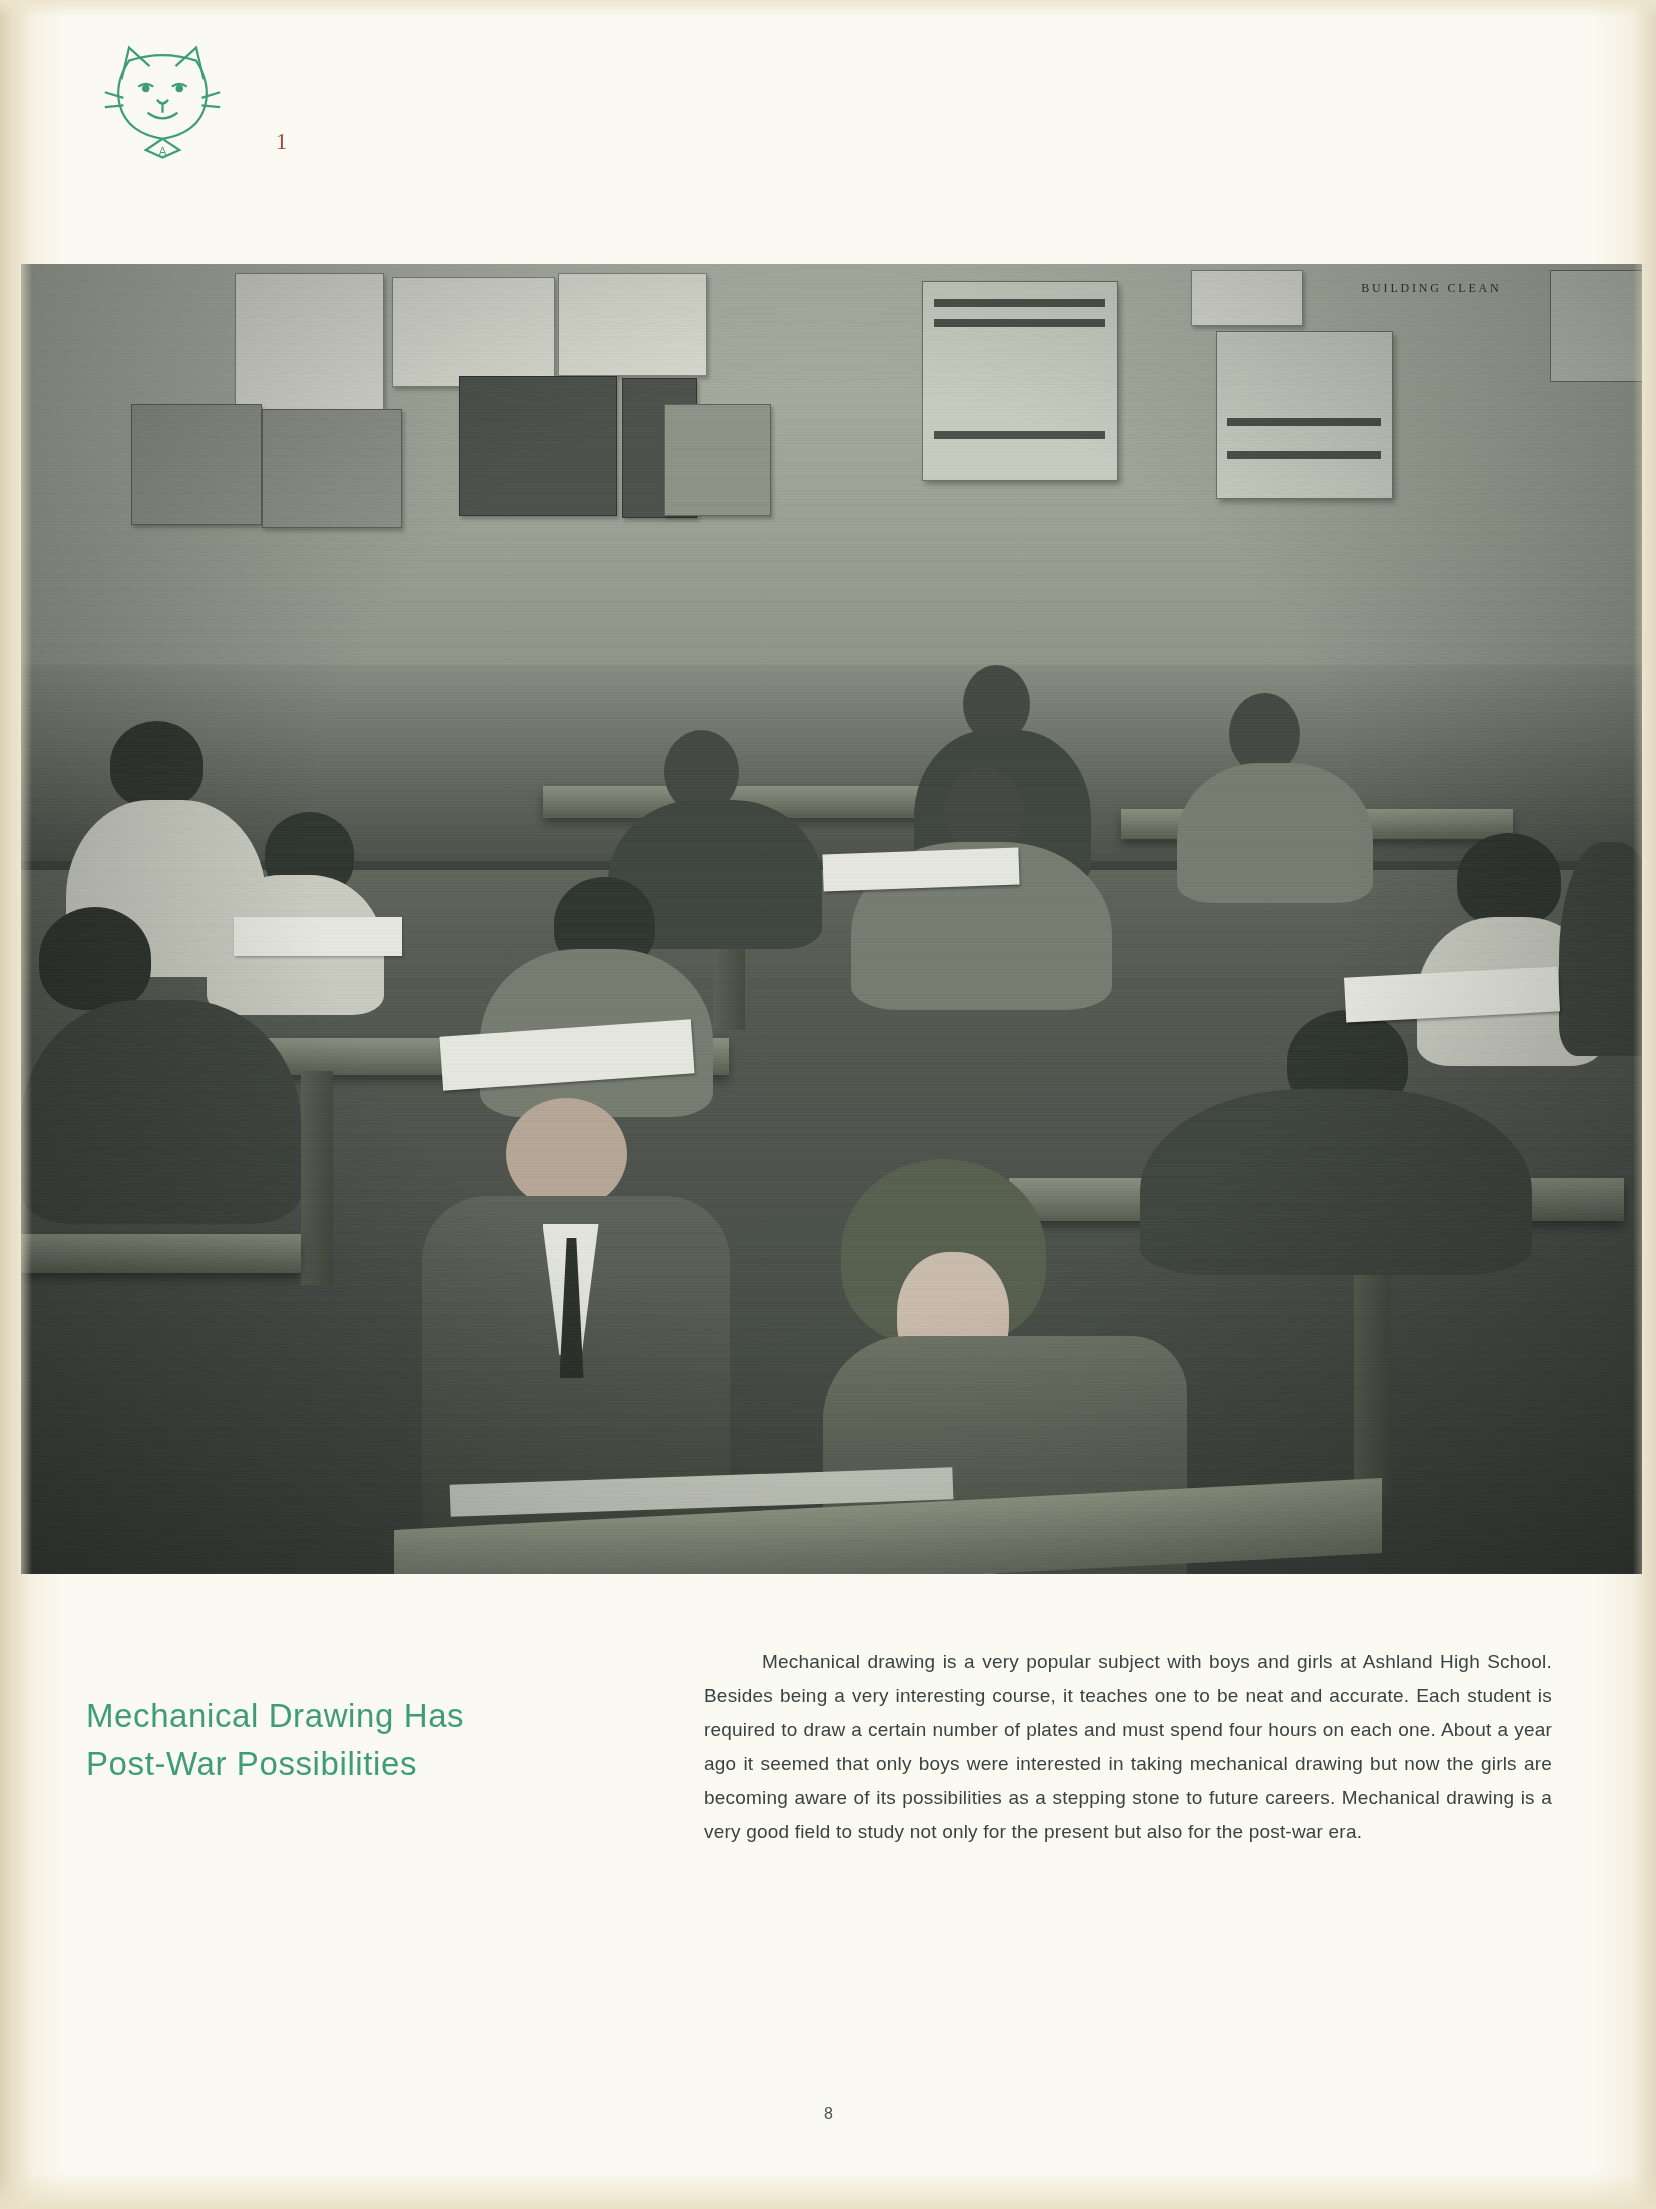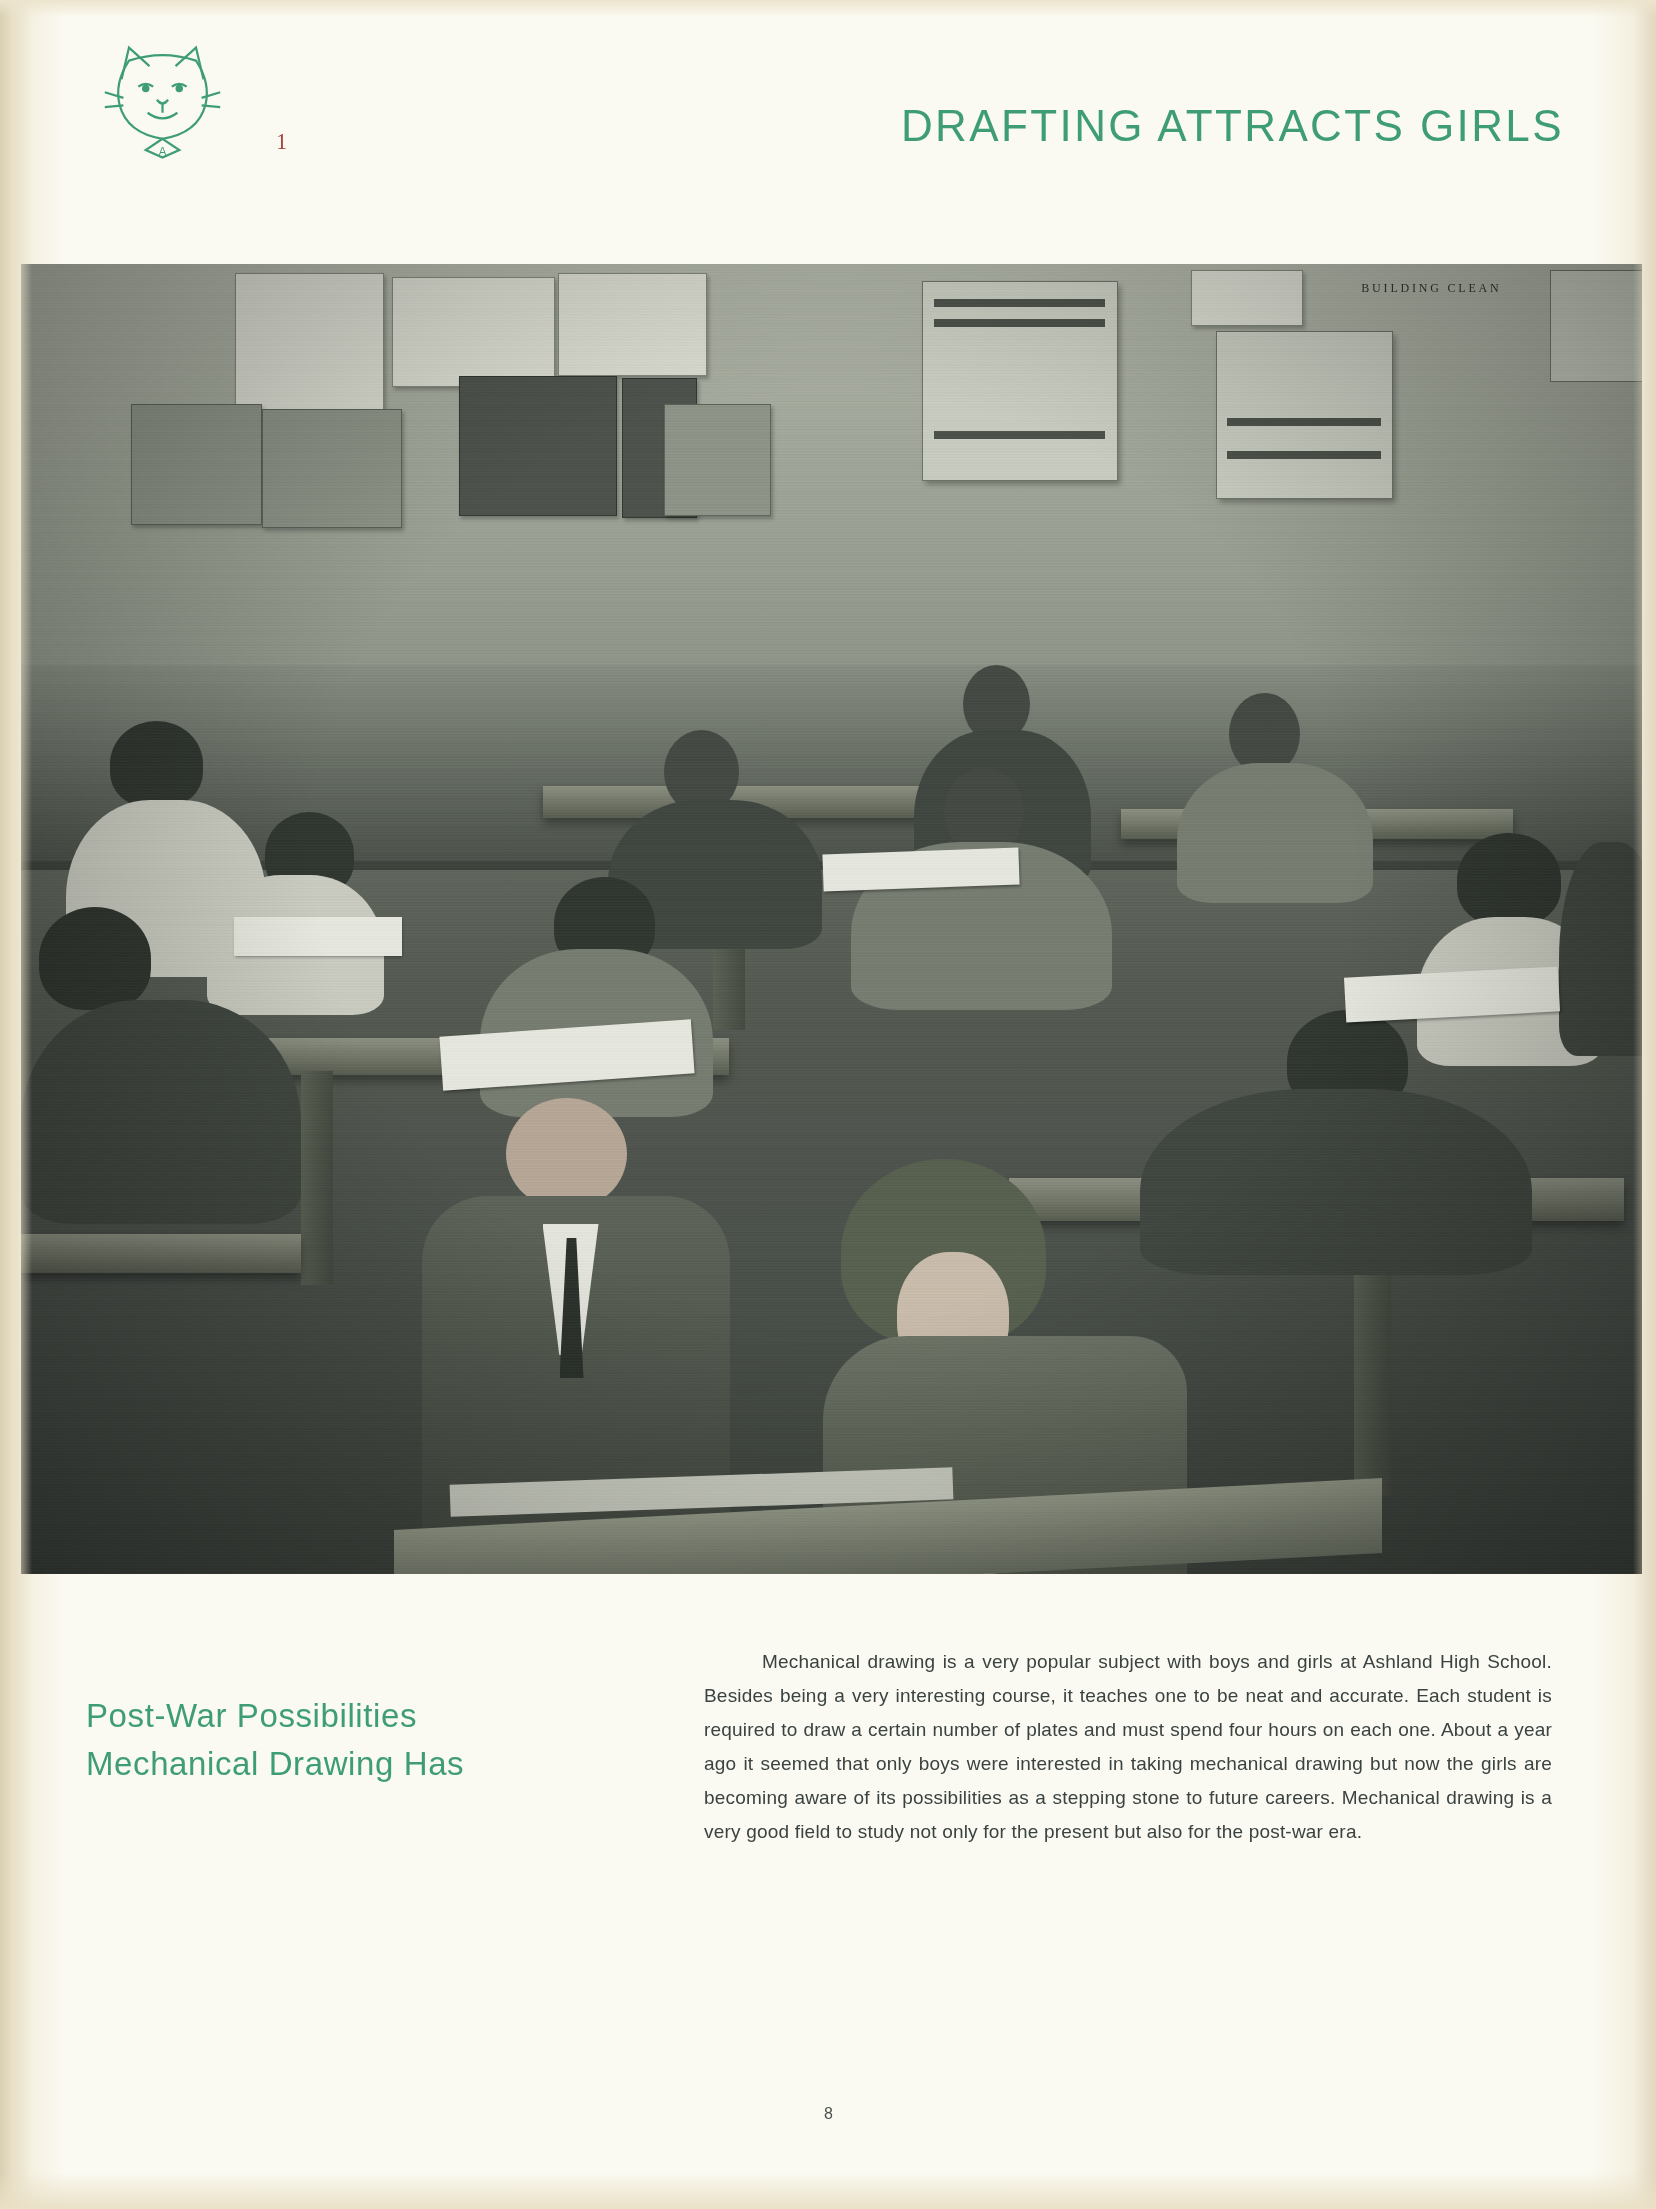--- a/index.html
+++ b/index.html
@@ -253,21 +253,20 @@
           <path d="M66 104 L48 116 L66 124 L84 116 Z"></path>
         </g>
         <g fill="#3f9d76">
           <circle cx="48" cy="50" r="4"></circle>
           <circle cx="84" cy="50" r="4"></circle>
           <text x="66" y="122" font-size="13" text-anchor="middle" font-family="Liberation Sans, sans-serif" fill="#3f9d76" stroke="none">A</text>
         </g>
       </svg>
     </div>
     <div class="mascot-mark">1</div>
-    <div class="header-title">DRAFTING ATTRACTS GIRLS</div>
   </div>
 
   <div class="photo-frame">
     <div class="photo">
       <div class="ph wall"></div>
 
       <div class="ph sheet" style="left:214px;top:9.3px;width:149px;height:140px;"></div>
       <div class="ph sheet" style="left:371px;top:13px;width:163px;height:110px;"></div>
       <div class="ph sheet" style="left:537px;top:9.3px;width:149px;height:103px;"></div>
       <div class="ph sheet dark" style="left:438px;top:112px;width:158px;height:140px;"></div>
@@ -349,22 +348,22 @@
       <div class="ph" style="left:373px;top:1240px;width:988px;height:75px;background:linear-gradient(180deg,#9aa08e 0%,#6f7567 100%);transform:skewY(-3deg);"></div>
 
       <div class="ph" style="left:429px;top:1212px;width:503px;height:32px;background:#cfd2c6;transform:rotate(-2deg);"></div>
 
       <div class="grain"></div>
       <div class="vignette"></div>
     </div>
   </div>
 
   <div class="subhead">
+    <div>Mechanical Drawing Has</div>
     <div>Post-War Possibilities</div>
-    <div>Mechanical Drawing Has</div>
   </div>
 
   <div class="body-col">Mechanical drawing is a very popular subject with boys and girls at Ashland High School. Besides being a very interesting course, it teaches one to be neat and accurate. Each student is required to draw a certain number of plates and must spend four hours on each one. About a year ago it seemed that only boys were interested in taking mechanical drawing but now the girls are becoming aware of its possibilities as a stepping stone to future careers. Mechanical drawing is a very good field to study not only for the present but also for the post-war era.</div>
 
   <div class="page-number">8</div>
 
   <div class="edge-left"></div>
   <div class="edge-right"></div>
   <div class="edge-top"></div>
   <div class="edge-bottom"></div>

